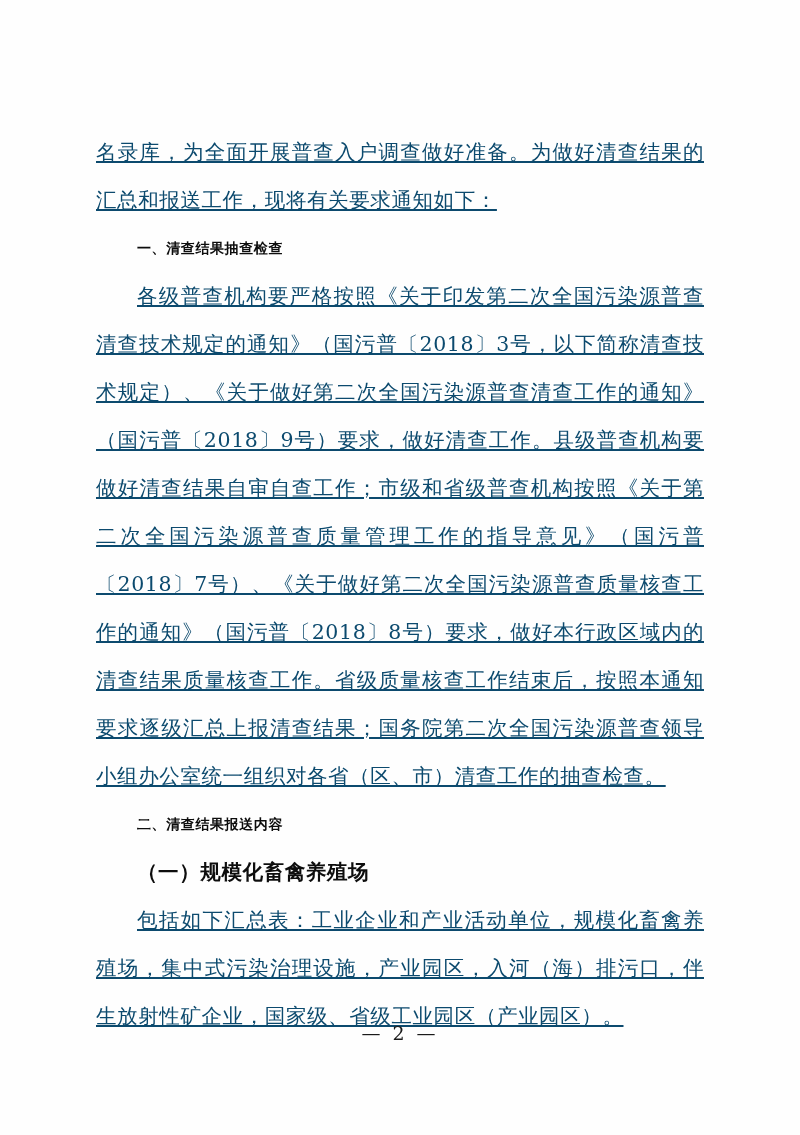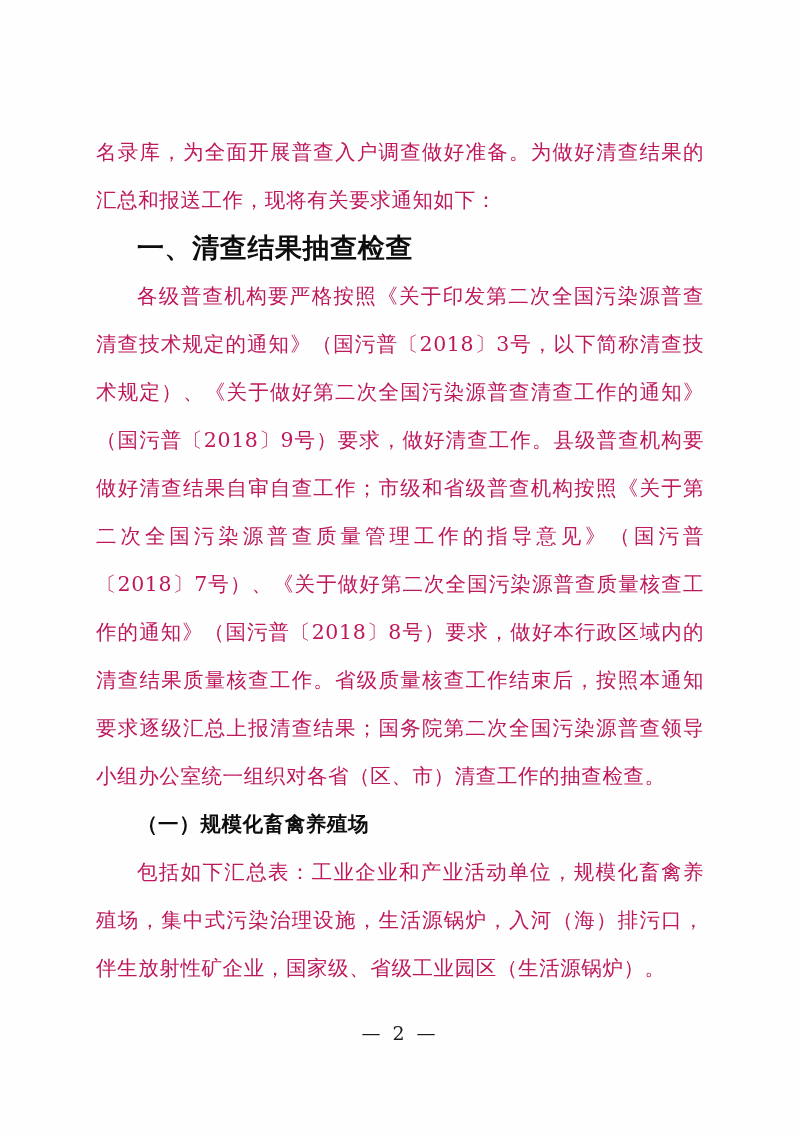--- a/index.html
+++ b/index.html
@@ -23,27 +23,28 @@
     top: 128px;
     width: 608px;
   }
   .para {
     font-size: 20.5px;
     line-height: 48px;
     letter-spacing: 0.6px;
     text-align: justify;
     text-justify: inter-ideograph;
     margin: 0;
-    color: #be185d;
+    color: #0c4a6e;
+    text-decoration: underline;
   }
   .indent {
     text-indent: 41px;
   }
   .heading {
-    font-size: 27px;
+    font-size: 14px;
     line-height: 48px;
     letter-spacing: 0.6px;
     margin: 0;
     text-indent: 41px;
     font-weight: bold;
     color: #0d0d0d;
   }
   .subheading {
     font-size: 20.5px;
     line-height: 48px;
@@ -69,21 +70,22 @@
 
 <div class="page">
   <div class="content">
 
     <p class="para">名录库，为全面开展普查入户调查做好准备。为做好清查结果的汇总和报送工作，现将有关要求通知如下：</p>
 
     <p class="heading">一、清查结果抽查检查</p>
 
     <p class="para indent">各级普查机构要严格按照《关于印发第二次全国污染源普查清查技术规定的通知》（国污普〔2018〕3号，以下简称清查技术规定）、《关于做好第二次全国污染源普查清查工作的通知》（国污普〔2018〕9号）要求，做好清查工作。县级普查机构要做好清查结果自审自查工作；市级和省级普查机构按照《关于第二次全国污染源普查质量管理工作的指导意见》（国污普〔2018〕7号）、《关于做好第二次全国污染源普查质量核查工作的通知》（国污普〔2018〕8号）要求，做好本行政区域内的清查结果质量核查工作。省级质量核查工作结束后，按照本通知要求逐级汇总上报清查结果；国务院第二次全国污染源普查领导小组办公室统一组织对各省（区、市）清查工作的抽查检查。</p>
 
+    <p class="heading">二、清查结果报送内容</p>
 
     <p class="subheading">（一）规模化畜禽养殖场</p>
 
-    <p class="para indent">包括如下汇总表：工业企业和产业活动单位，规模化畜禽养殖场，集中式污染治理设施，生活源锅炉，入河（海）排污口，伴生放射性矿企业，国家级、省级工业园区（生活源锅炉）。</p>
+    <p class="para indent">包括如下汇总表：工业企业和产业活动单位，规模化畜禽养殖场，集中式污染治理设施，产业园区，入河（海）排污口，伴生放射性矿企业，国家级、省级工业园区（产业园区）。</p>
 
   </div>
 
   <div class="footer">— 2 —</div>
 </div>
 
 </body></html>

